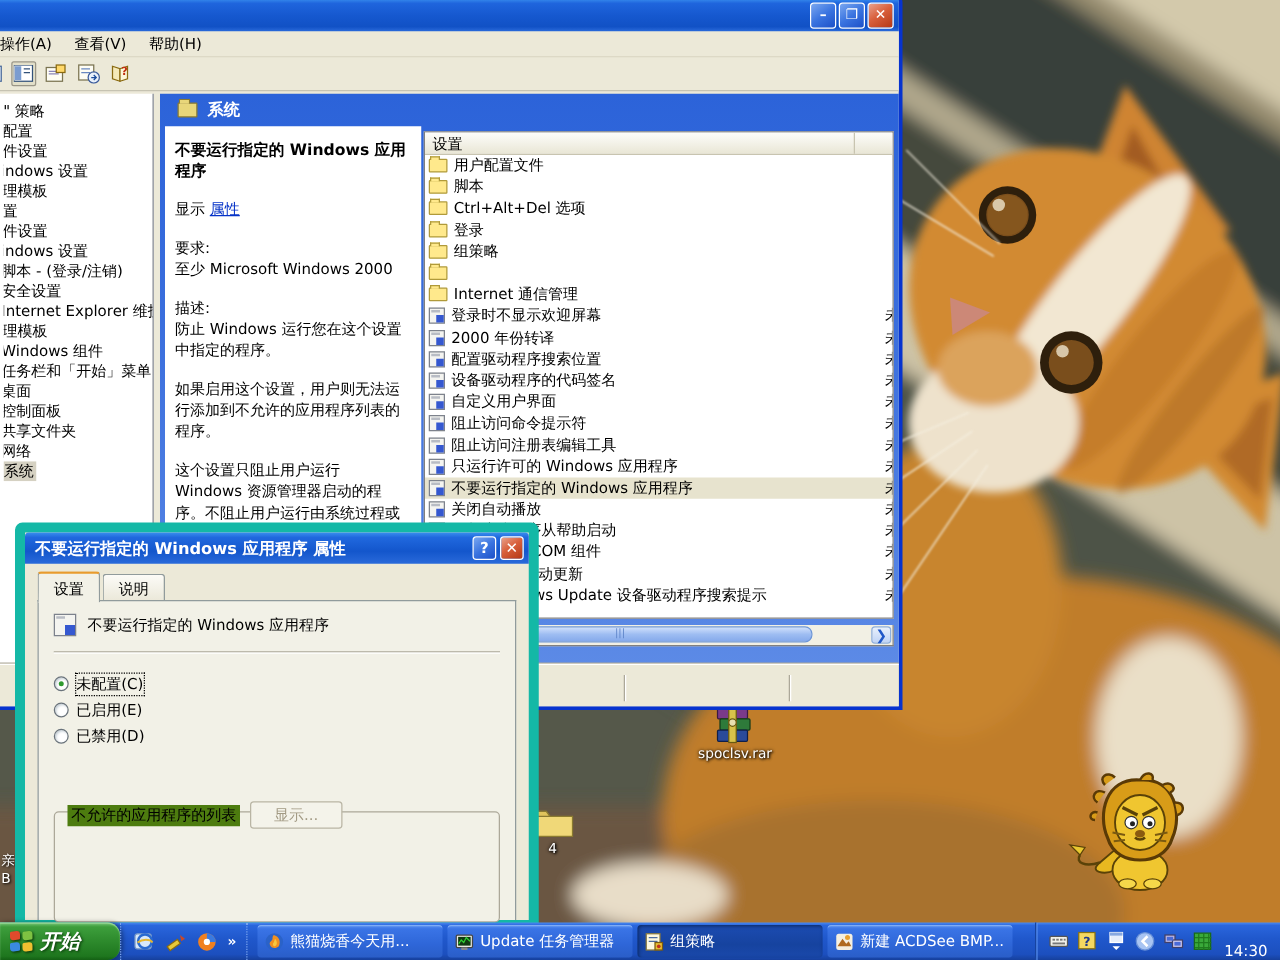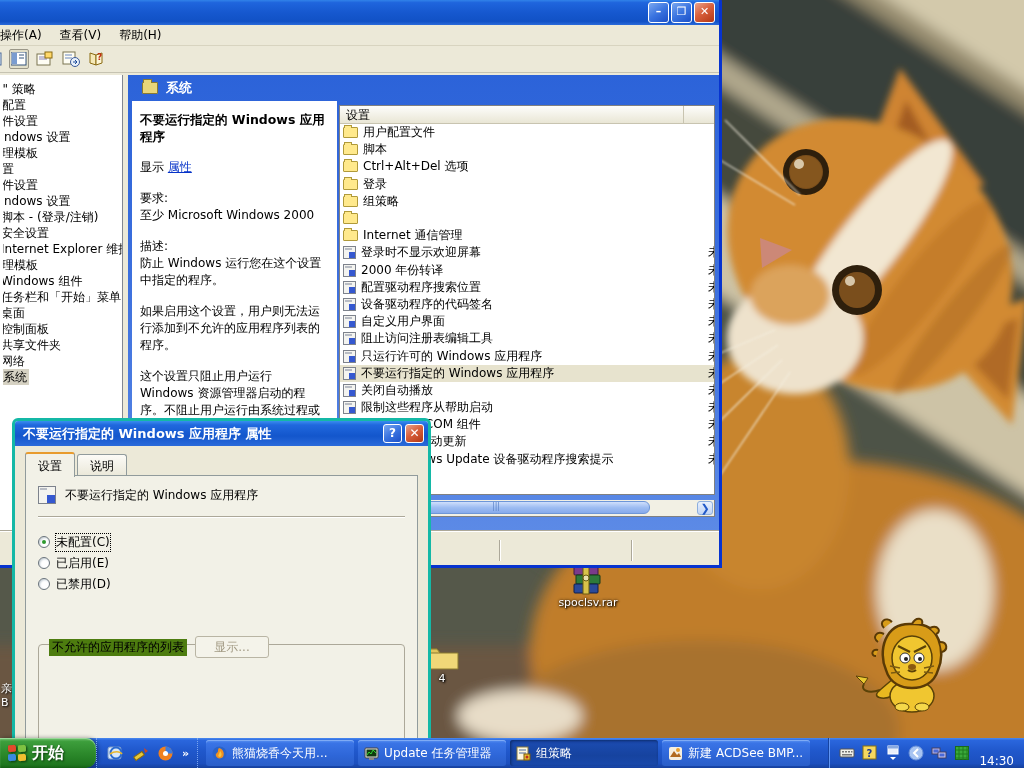--- a/index.html
+++ b/index.html
@@ -66,21 +66,21 @@
   .hthumb { position:absolute; left:2px; top:1px; width:308px; height:13px; border-radius:6px;
     background:linear-gradient(180deg,#cfdffc,#9ebdf2 50%,#86aaeb); border:1px solid #6d96d8; }
   .hthumb:after { content:"|||"; position:absolute; left:50%; top:0; transform:translateX(-50%); font-size:8px; color:#5d84c8; }
   .harrow { position:absolute; right:1px; top:1px; width:16px; height:14px; border-radius:3px;
     background:linear-gradient(180deg,#e8f0fc,#c0d4f6); border:1px solid #8caede; color:#2058c8; font-weight:bold; font-size:11px; text-align:center; line-height:13px; }
   .statusbar { position:absolute; left:0; right:0; bottom:0; height:34px; background:#ece9d8; border-top:1px solid #fff; box-shadow:0 -1px 0 #aca899; }
   .statusbar .sep { position:absolute; top:8px; bottom:4px; width:2px; border-left:1px solid #aca899; border-right:1px solid #fff; }
 
   
   .dlg { position:absolute; left:12px; top:418px; width:419px; height:326px; z-index:3;
-    background:#ece9d8; border:3px solid #14b8a6; border-radius:6px 6px 0 0; }
+    background:#ece9d8; border:8px solid #14b8a6; border-radius:6px 6px 0 0; }
   .dlg-title { height:25px; background:linear-gradient(180deg,#388eee 0%,#2068de 16%,#1356cc 60%,#2a6ada 100%);
     color:#fff; font-weight:bold; font-size:13px; display:flex; align-items:center; padding-left:8px; position:relative; border-radius:3px 3px 0 0; }
   .dlg-btns { position:absolute; right:4px; top:3px; display:flex; gap:3px; }
   .dlg-b { width:19px; height:19px; border-radius:3px; border:1px solid #fff; color:#fff; font-weight:bold; font-size:12px; text-align:center; line-height:17px;
     background:linear-gradient(145deg,#7aa7f0,#3a74e0 50%,#1c50c8); }
   .dlg-b.close { background:linear-gradient(145deg,#e8a28c,#d9603c 45%,#b33715); }
   .tabs { position:absolute; left:10px; top:33px; display:flex; gap:2px; }
   .tab { padding:3px 12px 2px; border:1px solid #919b9c; border-bottom:none; border-radius:3px 3px 0 0; background:linear-gradient(180deg,#fcfbf7,#e8e5d4); }
   .tab.active { background:#f2f1e7; border-top:2px solid #e89b2d; position:relative; top:-2px; padding-top:4px; z-index:2; }
   .page { position:absolute; left:10px; right:10px; top:54px; bottom:0; background:#f2f1e7; border:1px solid #919b9c; border-bottom:none; padding:10px 12px; }
@@ -95,21 +95,21 @@
   .groupbox { position:absolute; left:12px; right:12px; top:168px; bottom:-2px; border:1px solid #aca899; border-radius:4px; background:#f2f1e7; }
   .gb-row { position:absolute; left:10px; top:-9px; display:flex; align-items:center; gap:8px; }
   .gb-lab { background:#4d7c0f; padding:0 3px; }
   .btn-dis { min-width:74px; height:22px; border:1px solid #b9b5a4; border-radius:3px; background:#f4f3ea; color:#a29a84; text-align:center; line-height:20px; }
 
   
   .taskbar { position:absolute; left:0; right:0; bottom:0; height:30px; z-index:5;
     background:linear-gradient(180deg,#4a8af0 0%,#2a66dd 8%,#2058cc 42%,#1c4fbe 85%,#16409c 100%); display:flex; align-items:center; }
   .startbtn { height:30px; width:96px; border-radius:0 10px 10px 0; display:flex; align-items:center; gap:6px; padding-left:8px;
     background:linear-gradient(180deg,#6fc26f 0%,#3d9e3c 12%,#2d8a2c 50%,#1e761e 90%,#135f13 100%);
-    box-shadow:inset 0 1px 1px #9fdc9f, 2px 0 4px rgba(0,0,0,.4); color:#fff; font-weight:bold; font-size:16px; text-shadow:1px 1px 2px #0a3a0a; }
+    box-shadow:inset 0 1px 1px #9fdc9f, 2px 0 4px rgba(0,0,0,.4); color:#fff; font-weight:bold; font-style:italic; font-size:16px; text-shadow:1px 1px 2px #0a3a0a; }
   .winflag { width:18px; height:16px; position:relative; filter:drop-shadow(1px 1px 1px #0a3a0a); }
   .winflag i { position:absolute; width:8px; height:7px; border-radius:1px 3px 1px 3px; transform:skewY(-6deg); }
   .winflag .r { left:0; top:0; background:#e24a2c; } .winflag .g { right:0; top:0; background:#7ec242; }
   .winflag .b { left:0; bottom:0; background:#3a8ae0; } .winflag .y { right:0; bottom:0; background:#f0c030; }
   .ql { display:flex; align-items:center; gap:8px; padding:0 8px 0 10px; border-left:1px dotted #7aa4ef; border-right:1px dotted #7aa4ef; height:30px; }
   .ql .chev { color:#fff; font-size:11px; font-weight:bold; }
   .qlico { width:17px; height:17px; border-radius:3px; }
   .tasks { display:flex; gap:4px; padding-left:8px; flex:1; }
   .taskbtn { width:148px; height:24px; border-radius:3px; display:flex; align-items:center; gap:5px; padding:13px 6px; color:#fff; font-size:12px; white-space:nowrap; overflow:hidden;
     background:linear-gradient(180deg,#5a92f2 0%,#3a74e6 12%,#2e66d8 60%,#2a5ec8 100%); box-shadow:inset 0 1px 0 #7fabf5; }
@@ -398,20 +398,25 @@
               <span class="lab">设备驱动程序的代码签名</span>
               <span class="st">未配置</span>
             </div>
           <div class="lrow">
               <span class="ic ico-p"></span>
               <span class="lab">自定义用户界面</span>
               <span class="st">未配置</span>
             </div>
           <div class="lrow">
               <span class="ic ico-p"></span>
+              <span class="lab">阻止访问命令提示符</span>
+              <span class="st">未配置</span>
+            </div>
+          <div class="lrow">
+              <span class="ic ico-p"></span>
               <span class="lab">阻止访问注册表编辑工具</span>
               <span class="st">未配置</span>
             </div>
           <div class="lrow">
               <span class="ic ico-p"></span>
               <span class="lab">只运行许可的 Windows 应用程序</span>
               <span class="st">未配置</span>
             </div>
           <div class="lrow sel">
               <span class="ic ico-p"></span>

